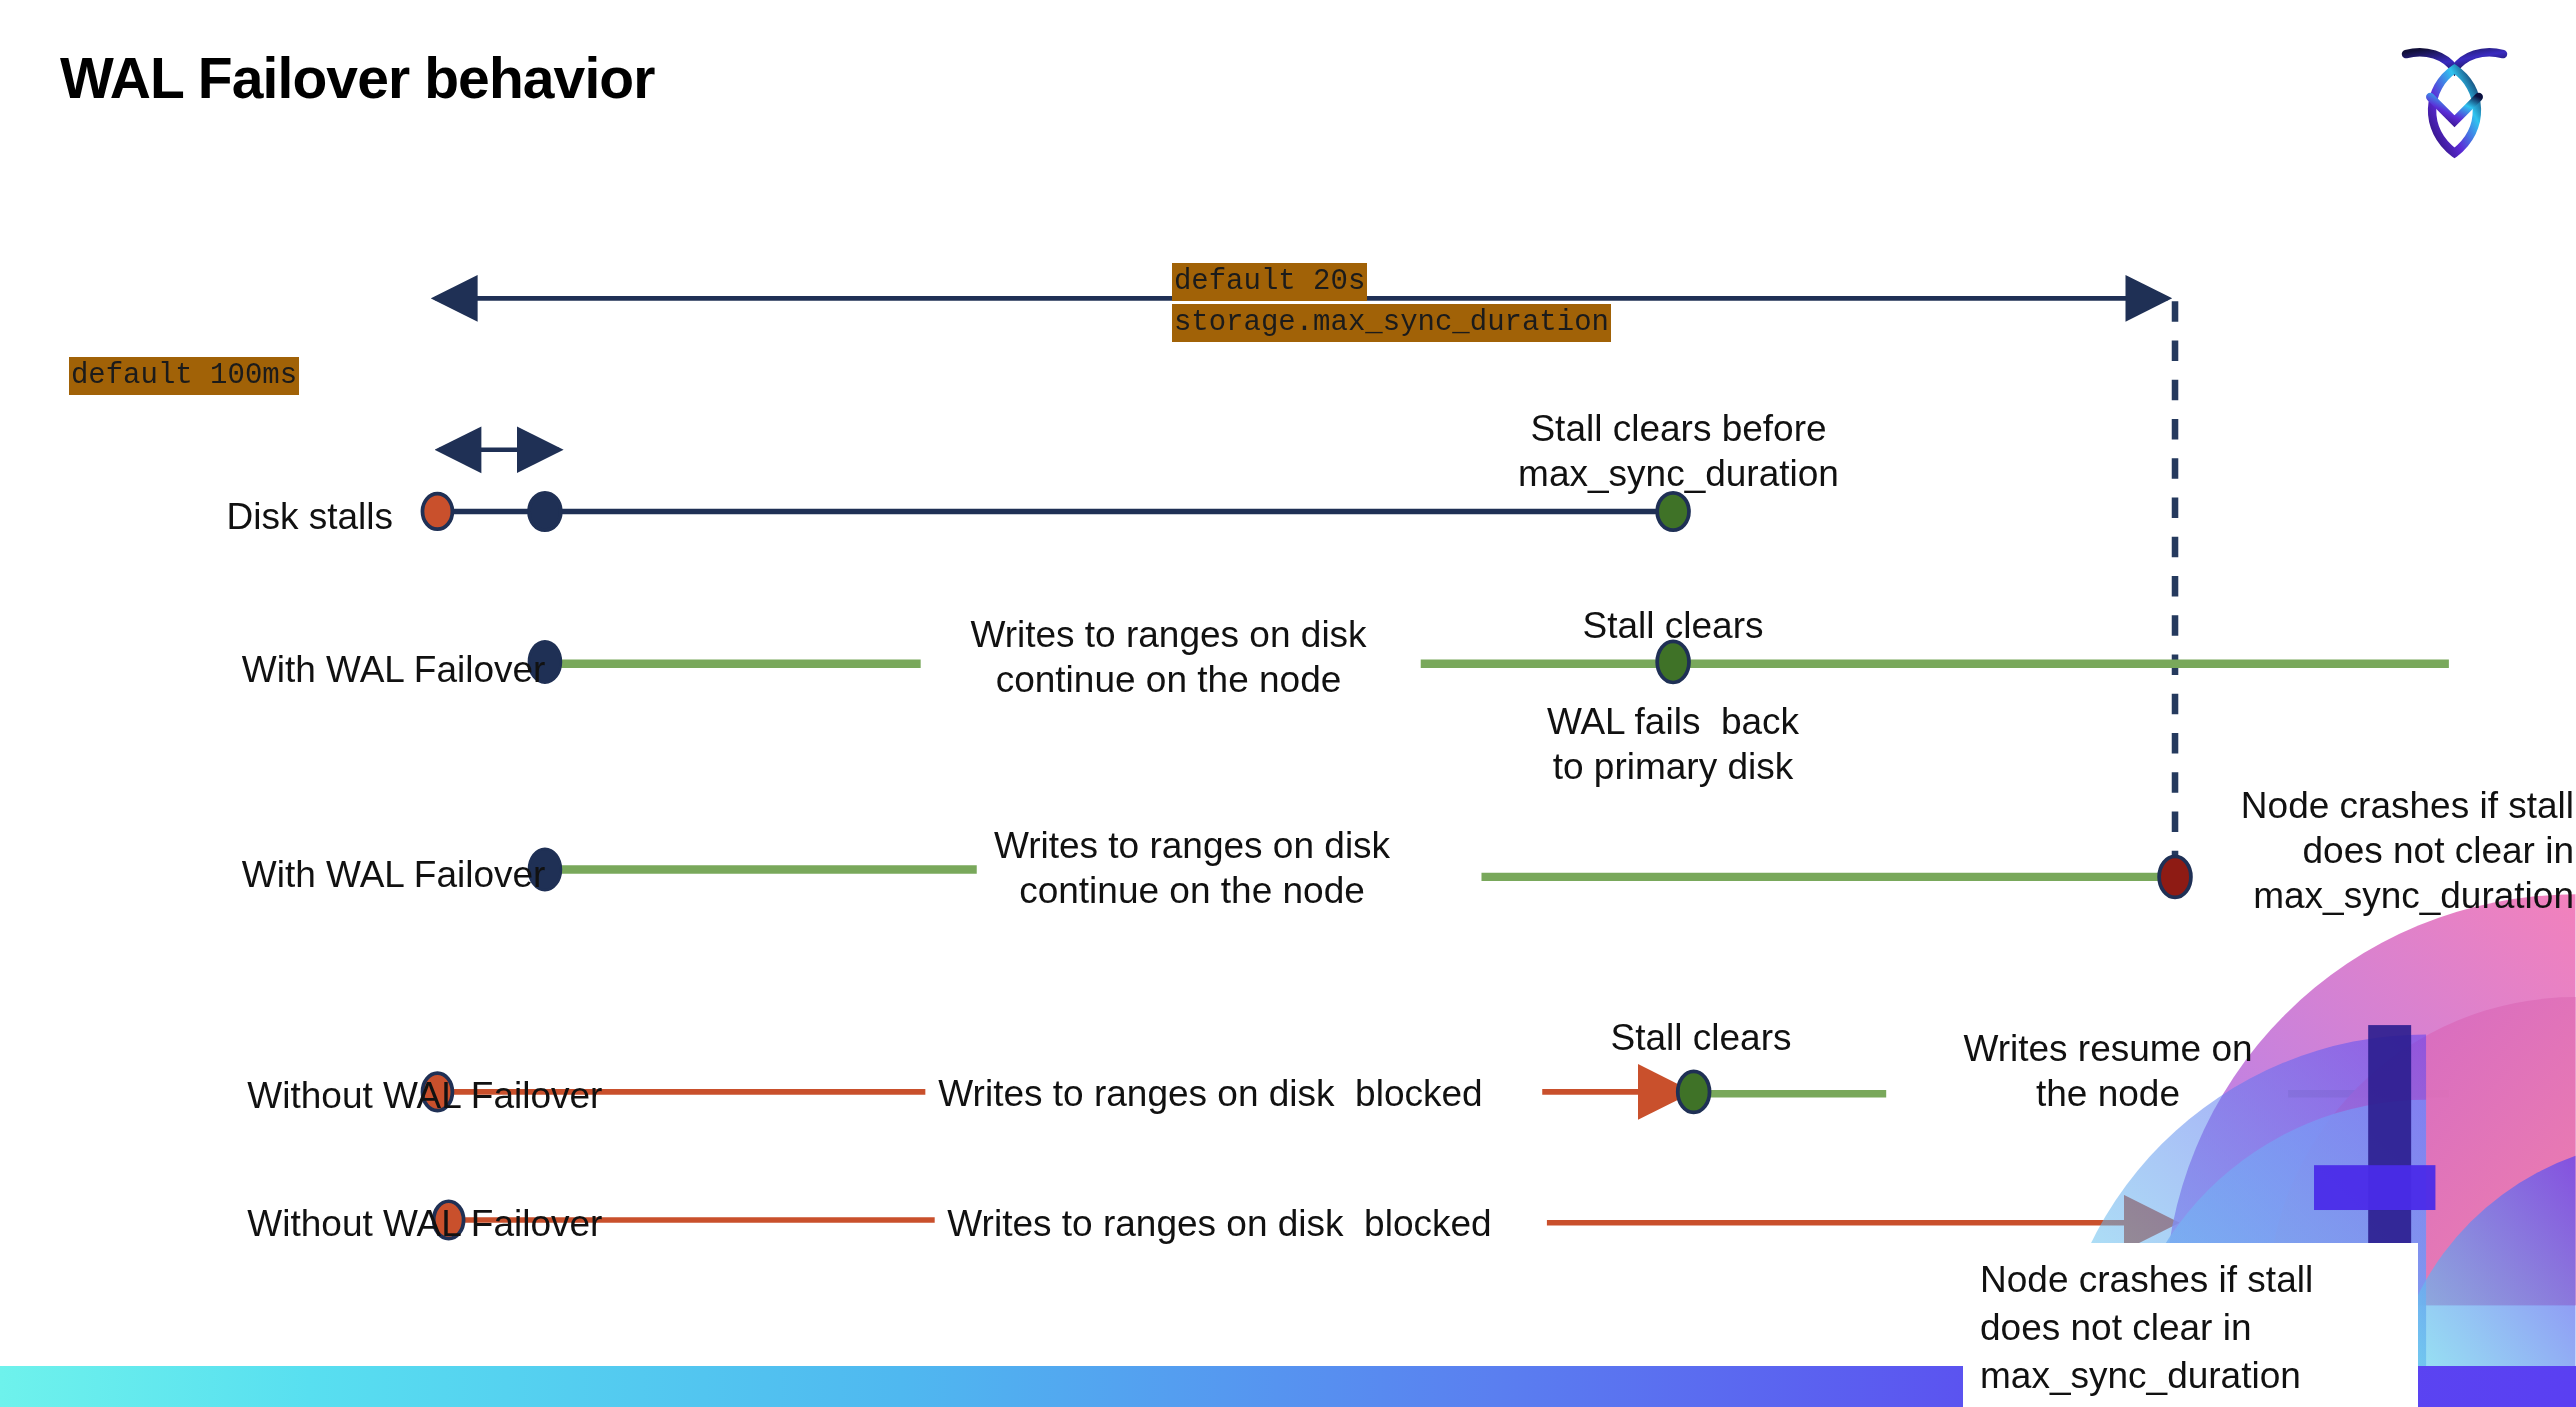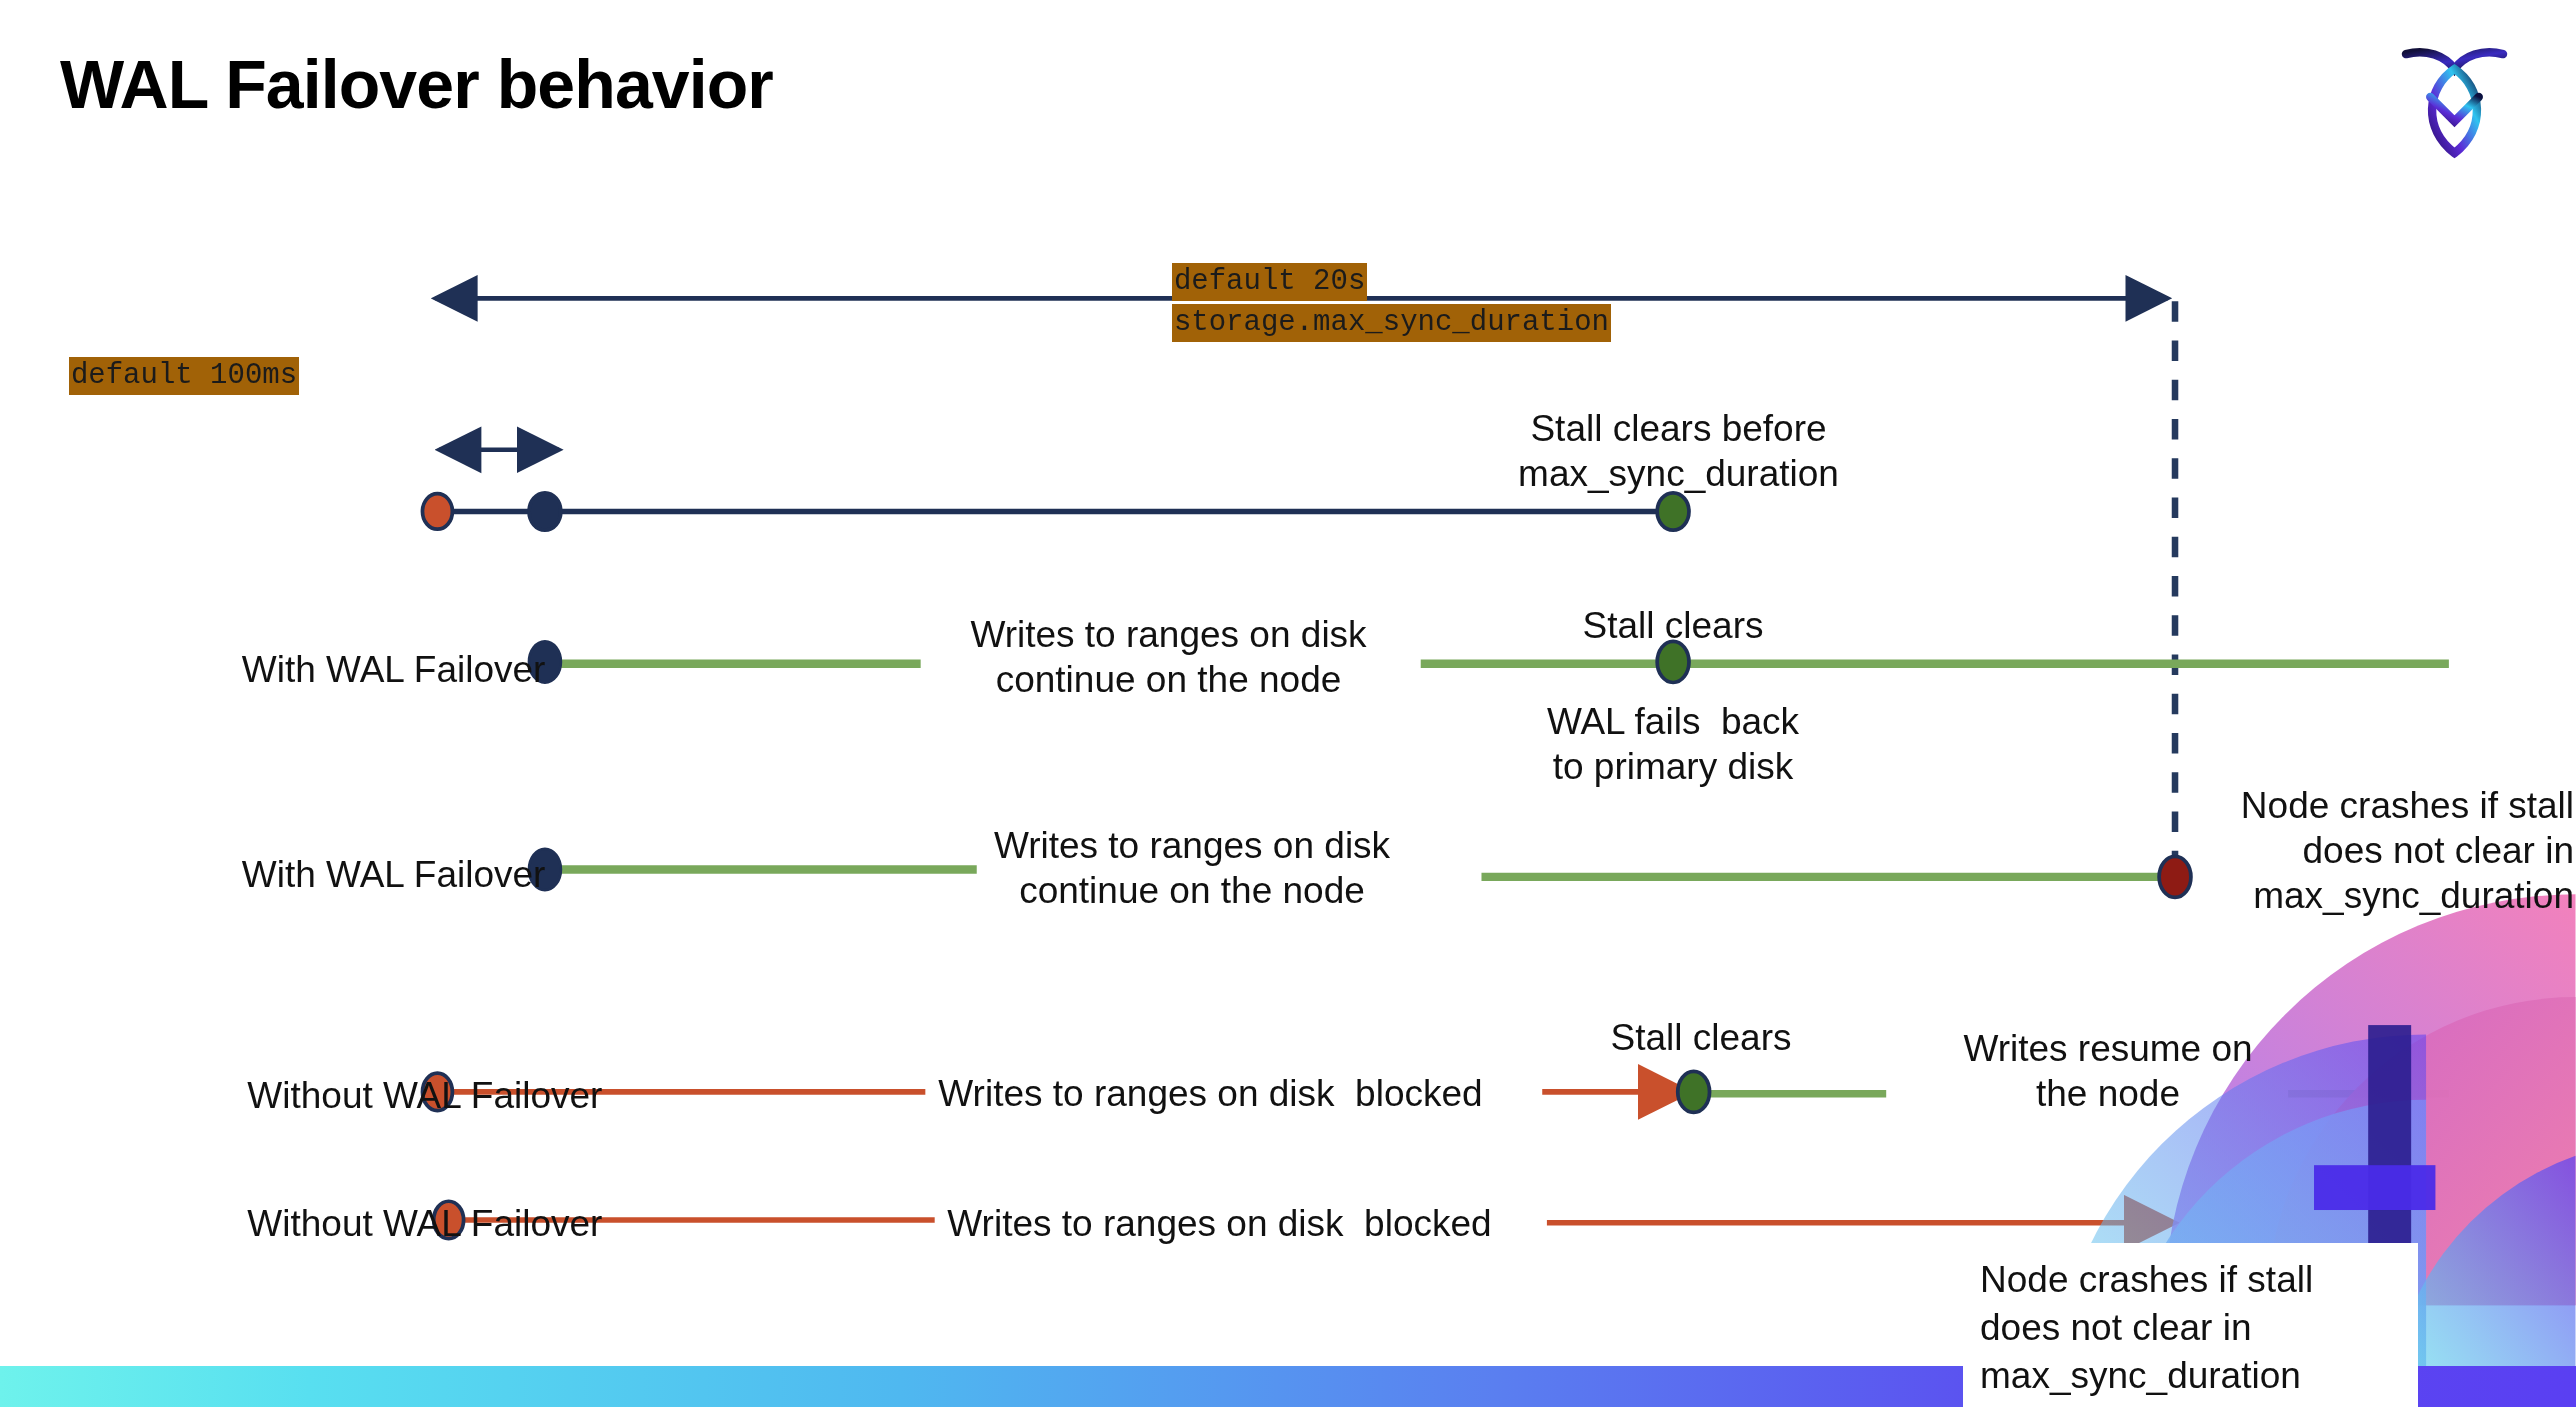--- a/index.html
+++ b/index.html
@@ -8,21 +8,21 @@
     background:#ffffff;
     font-family:"Liberation Sans", sans-serif;
     overflow:hidden;
     position:relative;
   }
   .slide{position:absolute;inset:0;overflow:hidden;background:#fff;}
 
   
   .title{
     position:absolute;left:60px;top:45px;
-    font-size:68px;font-weight:bold;letter-spacing:-0.9px;
+    font-size:57px;font-weight:bold;letter-spacing:-0.9px;
     color:#000;white-space:nowrap;
   }
 
   
   .logo{position:absolute;left:2389px;top:28px;width:131px;height:140px;}
 
   
   .art{position:absolute;right:0;bottom:0;width:580px;height:523px;pointer-events:none;}
   .bottombar{
     position:absolute;left:0;bottom:0;width:2576px;height:42px;
@@ -173,20 +173,21 @@
     <path d="M420 560 A300 300 0 0 1 620 290 L620 560 Z" fill="url(#ag2)" opacity=".7"></path>
   </svg>
 
   <div class="bottombar"></div>
 
   <div class="code" style="left:1140px;top:263px;">default 20s</div>
   <div class="code" style="left:1140px;top:304px;">storage.max_sync_duration</div>
 
   <div class="code" style="left:37px;top:357px;">default 100ms</div>
 
+  <div class="lbl r" style="left:0px;top:494px;width:393px;">Disk stalls</div>
 
   <div class="lbl l" style="left:22.4px;top:647px;width:523px;">With WAL Failover</div>
 
   <div class="lbl l" style="left:22.4px;top:852px;width:523px;">With WAL Failover</div>
 
   <div class="lbl l" style="left:22.4px;top:1073px;width:580px;">Without WAL Failover</div>
 
   <div class="lbl l" style="left:22.4px;top:1201px;width:580px;">Without WAL Failover</div>
 
   <div class="lbl c" style="left:1482px;top:406px;width:393px;text-align:center;">Stall clears before

